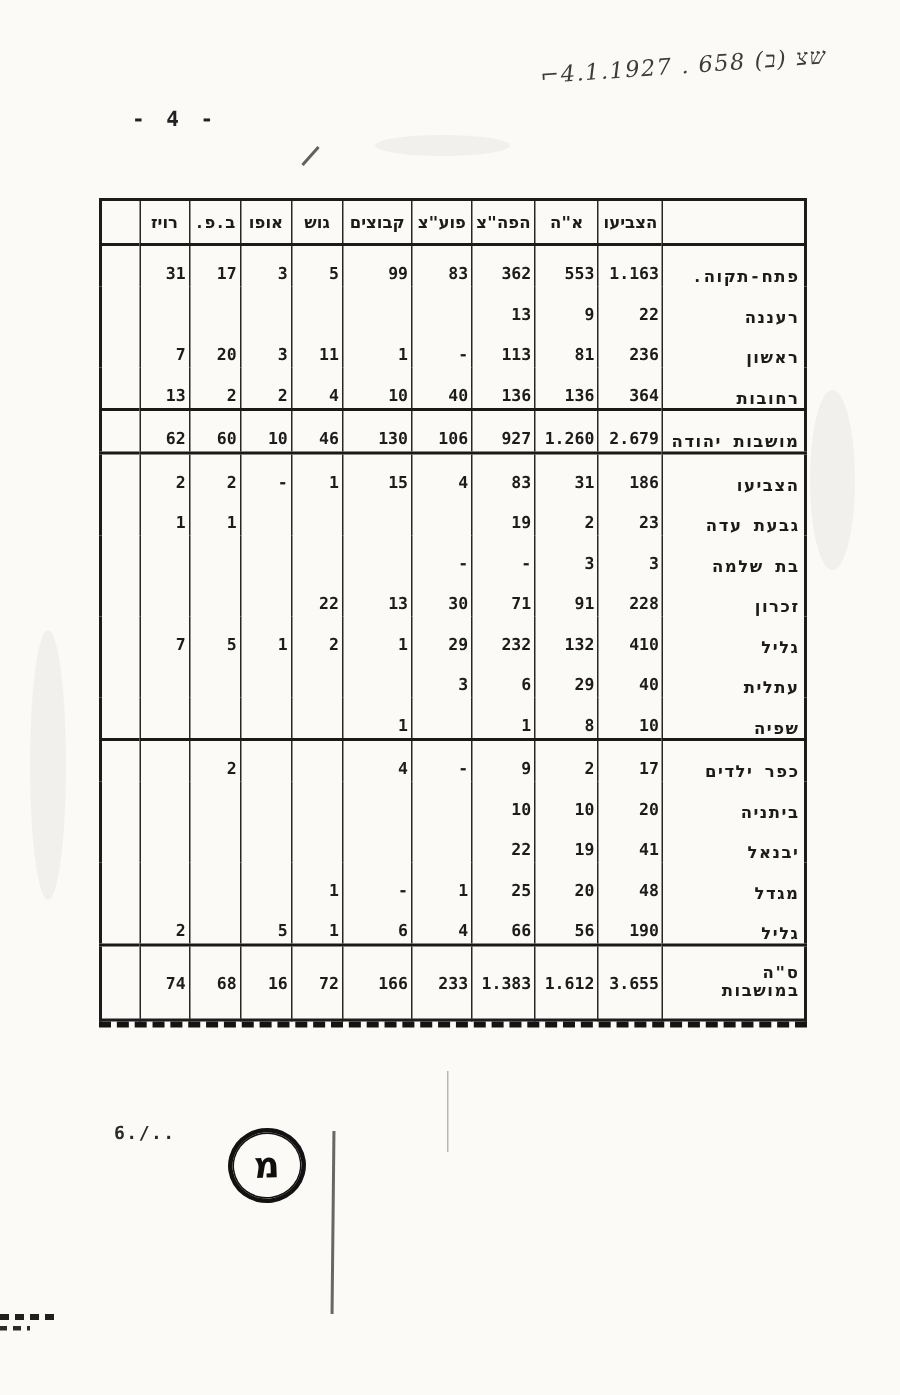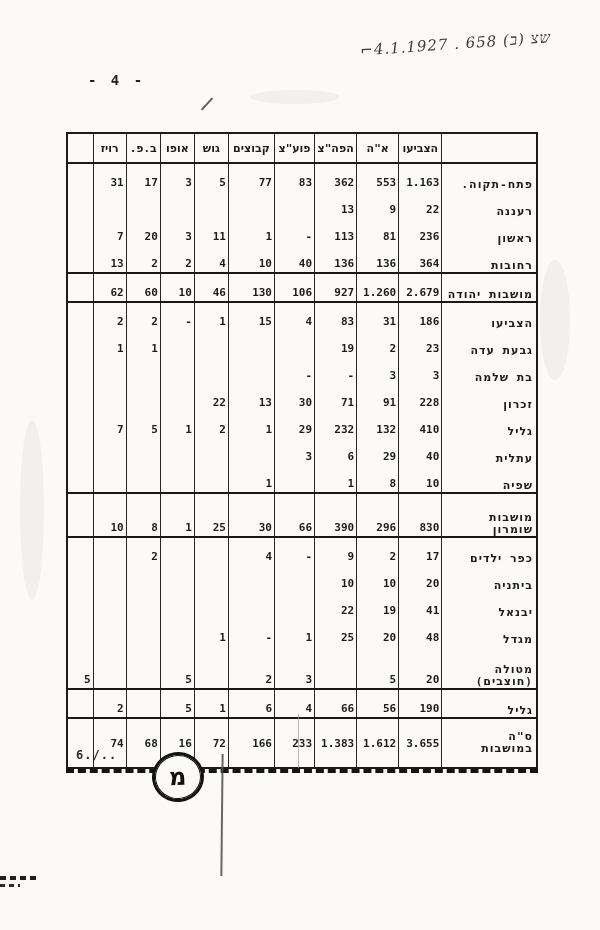--- a/index.html
+++ b/index.html
@@ -145,21 +145,21 @@
       </thead>
       <tbody id="table-body">
           <tr class="data">
             <td class="label-col">
               <div class="l1">פתח-תקוה.</div>
             </td>
             <td>1.163</td>
             <td>553</td>
             <td>362</td>
             <td>83</td>
-            <td>77</td>
+            <td>99</td>
             <td>5</td>
             <td>3</td>
             <td>17</td>
             <td>31</td>
             <td></td>
           </tr>
           <tr class="data">
             <td class="label-col">
               <div class="l1">רעננה</div>
             </td>
@@ -317,36 +317,20 @@
             <td>8</td>
             <td>1</td>
             <td></td>
             <td>1</td>
             <td></td>
             <td></td>
             <td></td>
             <td></td>
             <td></td>
           </tr>
-          <tr class="subtotal underline two-line">
-            <td class="label-col">
-              <div class="l1">מושבות</div>
-              <div class="l2">שומרון</div>
-            </td>
-            <td>830</td>
-            <td>296</td>
-            <td>390</td>
-            <td>66</td>
-            <td>30</td>
-            <td>25</td>
-            <td>1</td>
-            <td>8</td>
-            <td>10</td>
-            <td></td>
-          </tr>
           <tr class="data">
             <td class="label-col">
               <div class="l1">כפר ילדים</div>
             </td>
             <td>17</td>
             <td>2</td>
             <td>9</td>
             <td>-</td>
             <td>4</td>
             <td></td>
@@ -392,36 +376,20 @@
             <td>48</td>
             <td>20</td>
             <td>25</td>
             <td>1</td>
             <td>-</td>
             <td>1</td>
             <td></td>
             <td></td>
             <td></td>
             <td></td>
-          </tr>
-          <tr class="data underline two-line">
-            <td class="label-col">
-              <div class="l1">מטולה</div>
-              <div class="l2">(חוצבים)</div>
-            </td>
-            <td>20</td>
-            <td>5</td>
-            <td></td>
-            <td>3</td>
-            <td>2</td>
-            <td></td>
-            <td>5</td>
-            <td></td>
-            <td></td>
-            <td>5</td>
           </tr>
           <tr class="subtotal underline">
             <td class="label-col">
               <div class="l1">גליל</div>
             </td>
             <td>190</td>
             <td>56</td>
             <td>66</td>
             <td>4</td>
             <td>6</td>

